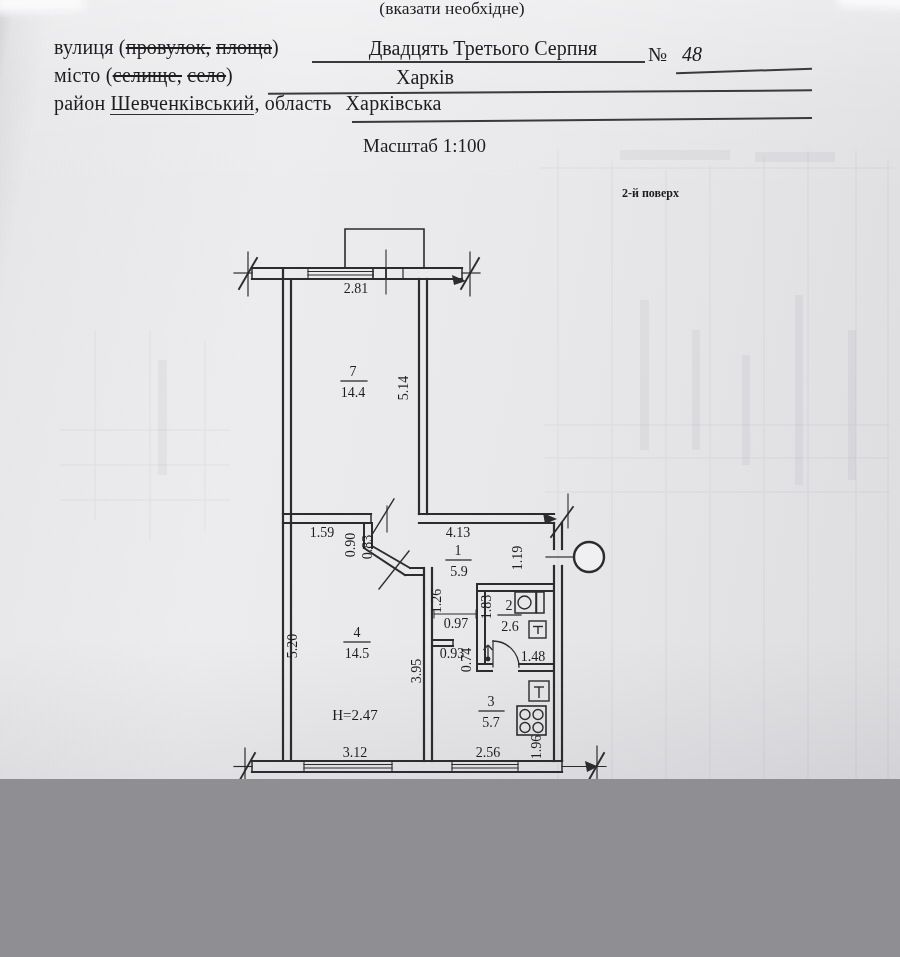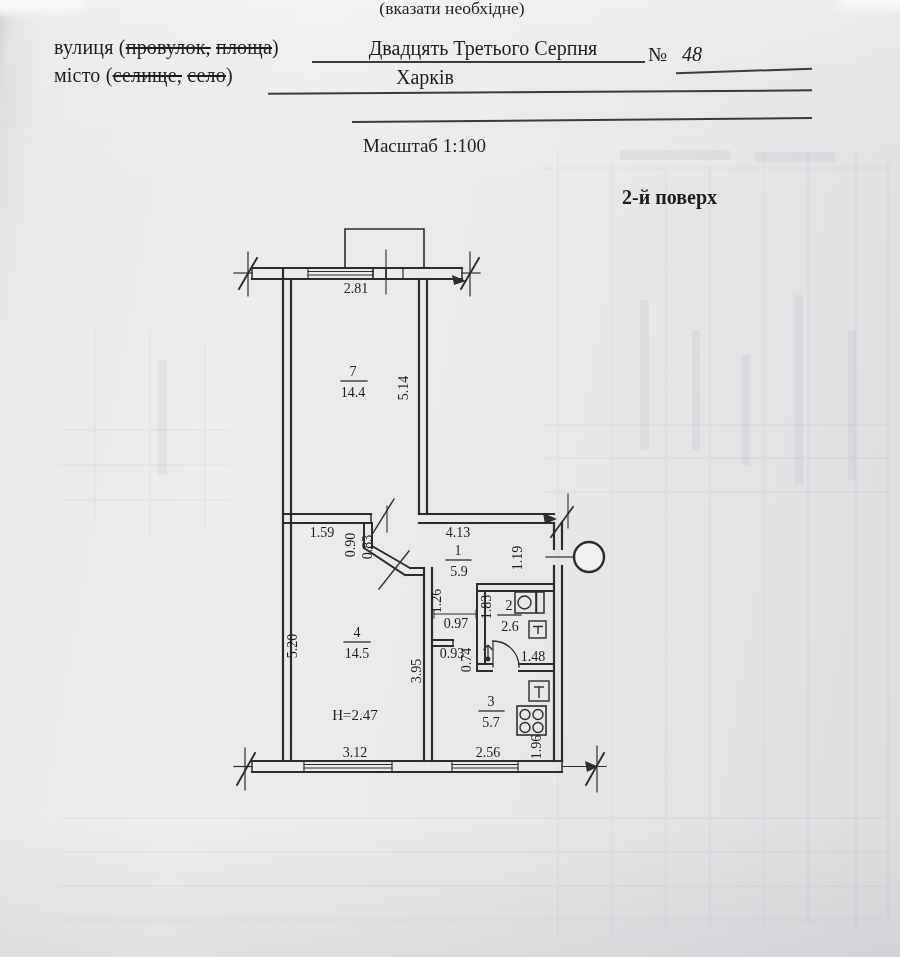--- a/index.html
+++ b/index.html
@@ -1,18 +1,18 @@
 <!DOCTYPE html>
 <html><head>
 <meta charset="utf-8">
 <style>
   html,body{margin:0;padding:0;background:#8f8f93;}
   .page{
     position:relative;
-    width:900px;height:957px;
+    width:900px;height:779px;
     overflow:hidden;
     font-family:"Liberation Serif","DejaVu Serif",serif;
     color:#1d1d20;
     background:linear-gradient(100deg,#c2c2c6 0px,#dbdbde 16px,#e7e7e9 55px,#ececee 30%,#e8e8ea 58%,#e2e2e5 82%,#dddde0 100%);
   }
   .sheen{position:absolute;inset:0;pointer-events:none;
     background:linear-gradient(180deg,rgba(255,255,255,.30) 0px,rgba(255,255,255,.10) 90px,rgba(255,255,255,0) 200px),
                linear-gradient(0deg,rgba(90,90,100,.08) 0px,rgba(90,90,100,0) 140px);}
   .corner{position:absolute;background:#fafafb;filter:blur(4px);}
   .corner.tl{top:-8px;left:-6px;width:90px;height:20px;transform:rotate(-2deg);}
@@ -30,21 +30,21 @@
   .v-city{top:66px;left:340px;width:170px;text-align:center;}
   .v-region{margin-left:14px;}
   .numsign{top:43px;left:648px;font-size:20px;}
   .numval{top:43px;left:682px;font-size:20px;font-style:italic;}
   .rule{position:absolute;height:1.8px;background:#3a3a3d;}
   .u1{left:312px;top:61px;width:333px;}
   .u1b{left:676px;top:70px;width:136px;transform:rotate(-1.8deg);}
   .u2{left:268px;top:91px;width:544px;transform:rotate(-0.35deg);}
   .u3b{left:352px;top:119px;width:460px;transform:rotate(-0.5deg);}
   .scale-note{top:135px;left:363px;font-size:19px;}
-  .floor-note{top:186px;left:622px;font-size:20px;font-weight:600;}
+  .floor-note{top:186px;left:622px;font-size:12px;font-weight:600;}
   svg text{font-family:"Liberation Serif","DejaVu Serif",serif;fill:#1d1d20;}
 </style>
 </head>
 <body>
 
 <div class="page">
   <div class="sheen"></div>
   <div class="corner tl"></div>
   <div class="corner tr"></div>
 
@@ -54,20 +54,21 @@
   <div class="txt val v-street">Двадцять Третього Серпня</div>
   <div class="txt numsign">№</div>
   <div class="txt numval">48</div>
   <div class="rule u1"></div>
   <div class="rule u1b"></div>
 
   <div class="txt val v-city">Харків</div>
   <div class="txt hrow row2"><span>місто (</span><span class="strike">селище,</span> <span class="strike">село</span><span>)</span></div>
   <div class="rule u2"></div>
 
+  <div class="txt hrow row3"><span>район </span><span class="uword">Шевченківський</span><span>, область</span><span class="v-region">Харківська</span></div>
   <div class="rule u3b"></div>
 
   <div class="txt scale-note">Масштаб 1:100</div>
   <div class="txt floor-note">2-й поверх</div>
 
   <svg width="900" height="957" viewBox="0 0 900 957" style="position:absolute;left:0;top:0;">
 
     <g opacity="0.06" stroke="#3f3f55" stroke-width="1.2" fill="none">
       <line x1="558" y1="150" x2="558" y2="935"></line>
         <line x1="612" y1="160" x2="612" y2="935"></line>

